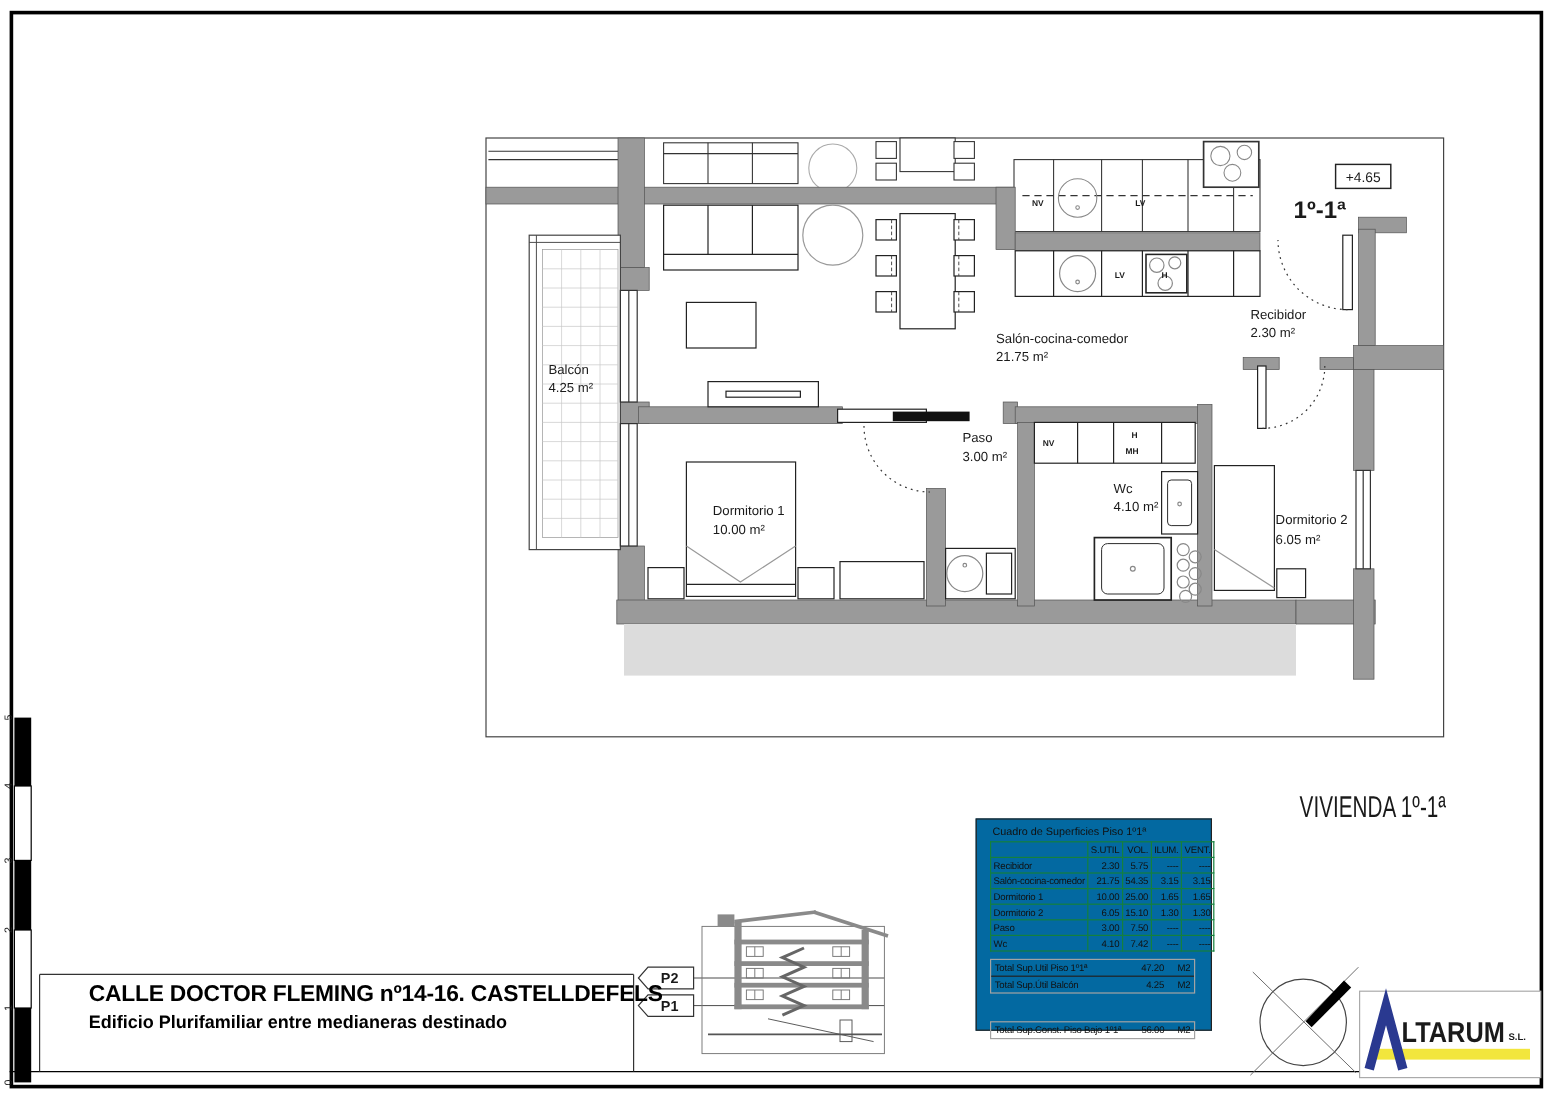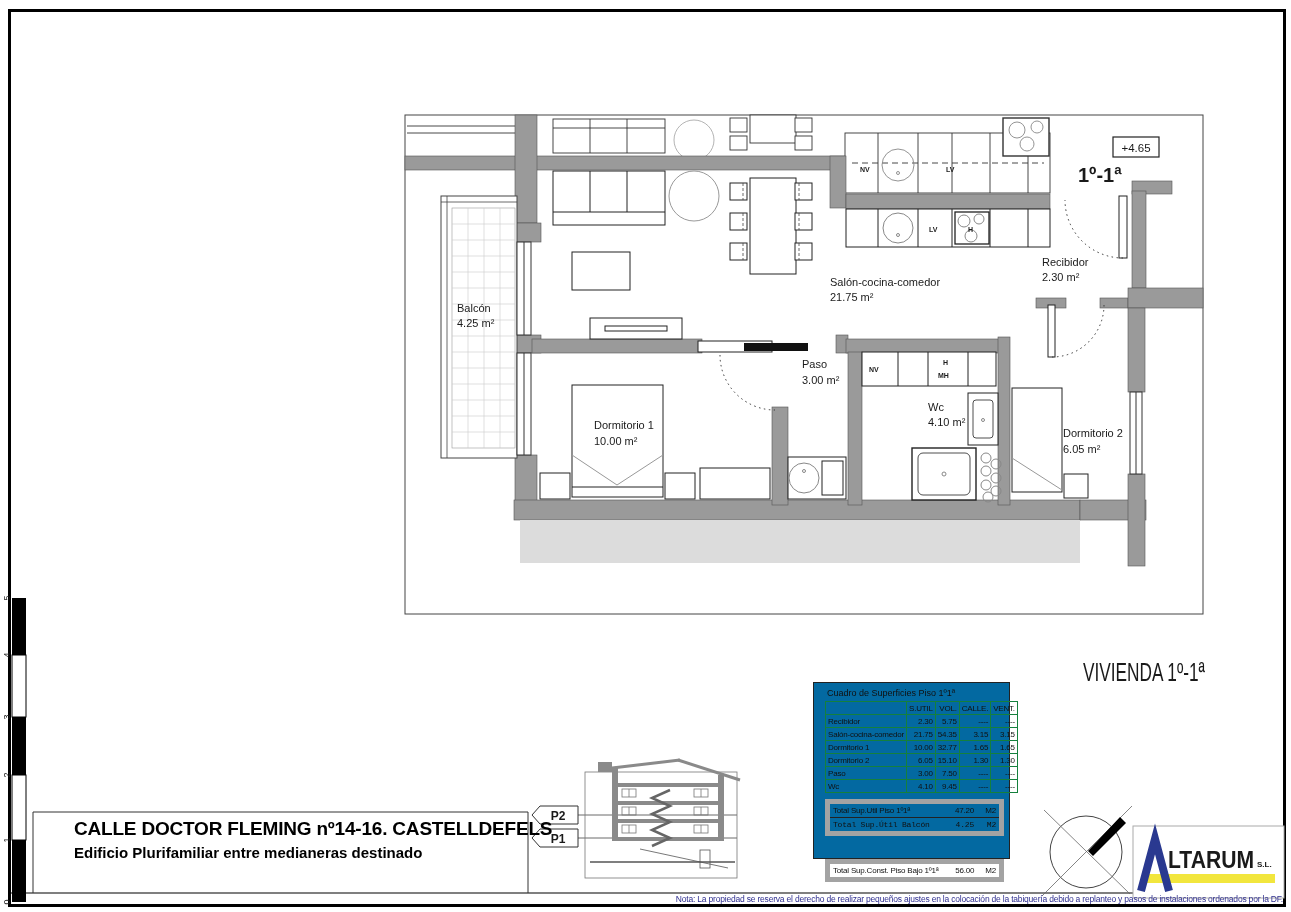--- a/index.html
+++ b/index.html
@@ -21,24 +21,24 @@
   
   #surface-table{position:absolute;left:813px;top:682px;width:195px;height:175px;
                  border:1px solid #222;background:#0369a1;color:#111;}
   #surface-table .st-title{font-size:9px;margin:5px 0 3px 13px;}
   table.st{border-collapse:collapse;margin-left:11px;}
   table.st th,table.st td{border:1px solid #15803d;font-size:8px;font-weight:normal;
         height:12px;padding:0 2px;letter-spacing:-0.2px;white-space:nowrap;}
   table.st .cname{width:69px;text-align:left;}
   table.st .cnum{width:27px;text-align:right;}
   table.st th{text-align:center;}
-  .tot{border:5px solid #a3a3a3;margin:6px 0 0 11px;width:169px;}
+  .tot{border:1px solid #a3a3a3;margin:6px 0 0 11px;width:169px;}
   .tot2{margin-top:23px;}
   .tot .trow{display:flex;align-items:center;height:13px;font-size:8px;letter-spacing:-0.2px;}
-  .tot .trow + .trow{border-top:1px solid #222;font-family:Liberation Mono, monospace;}
+  .tot .trow + .trow{border-top:1px solid #222;}
   .tot .tl{flex:1;padding-left:3px;white-space:nowrap;}
   .tot .tv{width:36px;text-align:right;}
   .tot .tu{width:22px;text-align:right;padding-right:3px;}
 
   
   #note{position:absolute;left:560px;top:894px;width:723px;text-align:right;
         font-size:8.5px;letter-spacing:-0.2px;color:#2e2e8f;white-space:nowrap;}
 </style>
 </head>
 <body>
@@ -356,62 +356,62 @@
 
 
 <div id="surface-table">
   <div class="st-title">Cuadro de Superficies Piso 1º1ª</div>
   <table class="st">
     <tbody>
           <tr>
       <th class="cname"></th>
       <th class="cnum">S.UTIL</th>
       <th class="cnum">VOL.</th>
-      <th class="cnum">CALLE.</th>
+      <th class="cnum">ILUM.</th>
       <th class="cnum">VENT.</th>
     </tr>
     <tr>
       <td class="cname">Recibidor</td>
       <td class="cnum">2.30</td>
       <td class="cnum">5.75</td>
       <td class="cnum">----</td>
       <td class="cnum">----</td>
     </tr>
     <tr>
       <td class="cname">Salón-cocina-comedor</td>
       <td class="cnum">21.75</td>
       <td class="cnum">54.35</td>
       <td class="cnum">3.15</td>
       <td class="cnum">3.15</td>
     </tr>
     <tr>
       <td class="cname">Dormitorio 1</td>
       <td class="cnum">10.00</td>
-      <td class="cnum">32.77</td>
+      <td class="cnum">25.00</td>
       <td class="cnum">1.65</td>
       <td class="cnum">1.65</td>
     </tr>
     <tr>
       <td class="cname">Dormitorio 2</td>
       <td class="cnum">6.05</td>
       <td class="cnum">15.10</td>
       <td class="cnum">1.30</td>
       <td class="cnum">1.30</td>
     </tr>
     <tr>
       <td class="cname">Paso</td>
       <td class="cnum">3.00</td>
       <td class="cnum">7.50</td>
       <td class="cnum">----</td>
       <td class="cnum">----</td>
     </tr>
     <tr>
       <td class="cname">Wc</td>
       <td class="cnum">4.10</td>
-      <td class="cnum">9.45</td>
+      <td class="cnum">7.42</td>
       <td class="cnum">----</td>
       <td class="cnum">----</td>
     </tr>
   </tbody>
       </table>
   <div class="tot">
     <div class="trow">
       <span class="tl">Total Sup.Util Piso 1º1ª</span>
       <span class="tv">47.20</span>
       <span class="tu">M2</span>
@@ -425,15 +425,14 @@
   <div class="tot tot2">
     <div class="trow">
       <span class="tl">Total Sup.Const. Piso Bajo 1º1ª</span>
       <span class="tv">56.00</span>
       <span class="tu">M2</span>
     </div>
   </div>
 </div>
 
 
-<div id="note">Nota: La propiedad se reserva el derecho de realizar pequeños ajustes en la colocación de la tabiquería debido a replanteo y pasos de instalaciones ordenados por la DF.</div>
 
 </div>
 
 </body></html>

